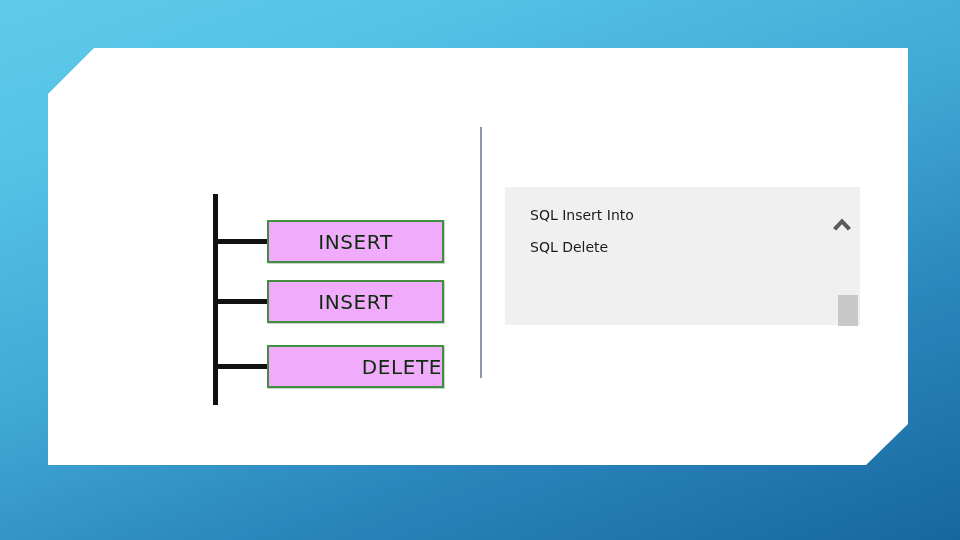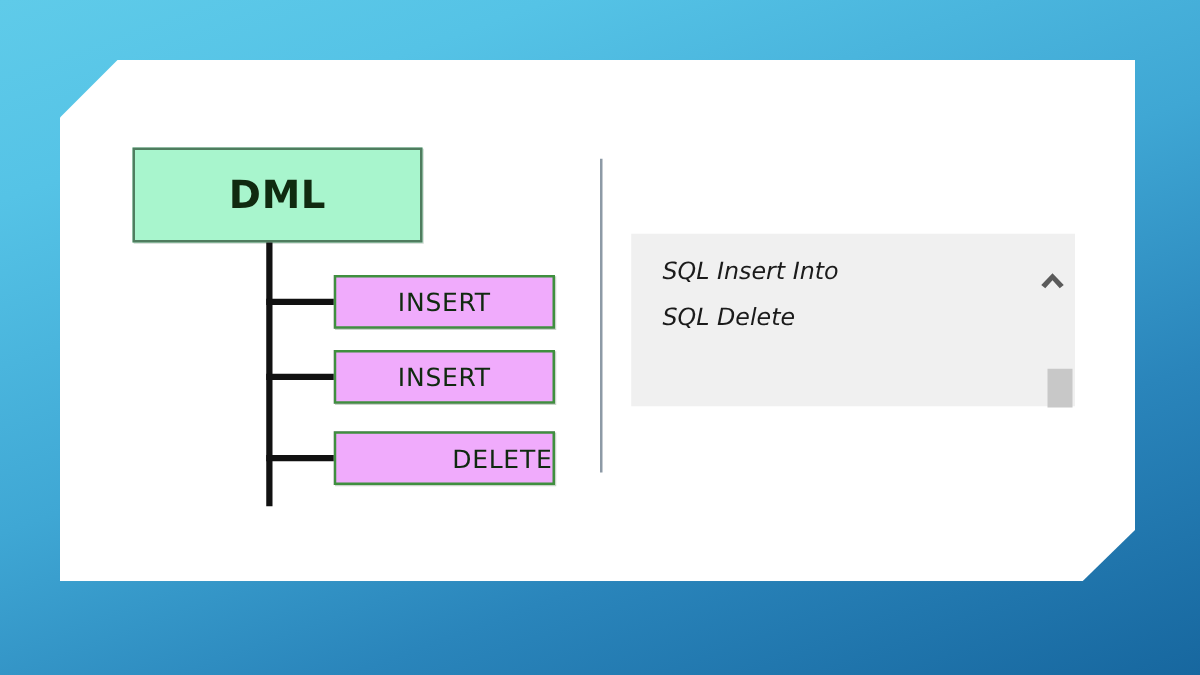--- a/index.html
+++ b/index.html
@@ -129,26 +129,25 @@
 
   .list-items {
     position: absolute;
     left: 25px;
     top: 12px;
     right: 40px;
   }
 
   .list-item {
     font-family: "DejaVu Sans", sans-serif;
-    font-size: 19px;
+    font-size: 14px;
     color: #1b1b1b;
     line-height: 1;
     padding: 9px 0 9px 0;
     white-space: nowrap;
-    font-style: italic;
   }
 
   .chevron-up {
     position: absolute;
     right: 6px;
     top: 26px;
     width: 24px;
     height: 20px;
   }
 
@@ -163,23 +162,20 @@
 </style>
 </head>
 <body>
 
 <div class="slide">
 
   <div class="card">
 
     <div class="diagram">
 
-      <div class="node node-root">
-        <span>DML</span>
-      </div>
 
       <div class="trunk"></div>
       <div class="branch branch-1"></div>
       <div class="branch branch-2"></div>
       <div class="branch branch-3"></div>
 
       <div class="node node-leaf leaf-1">
         <span>INSERT</span>
       </div>
 

